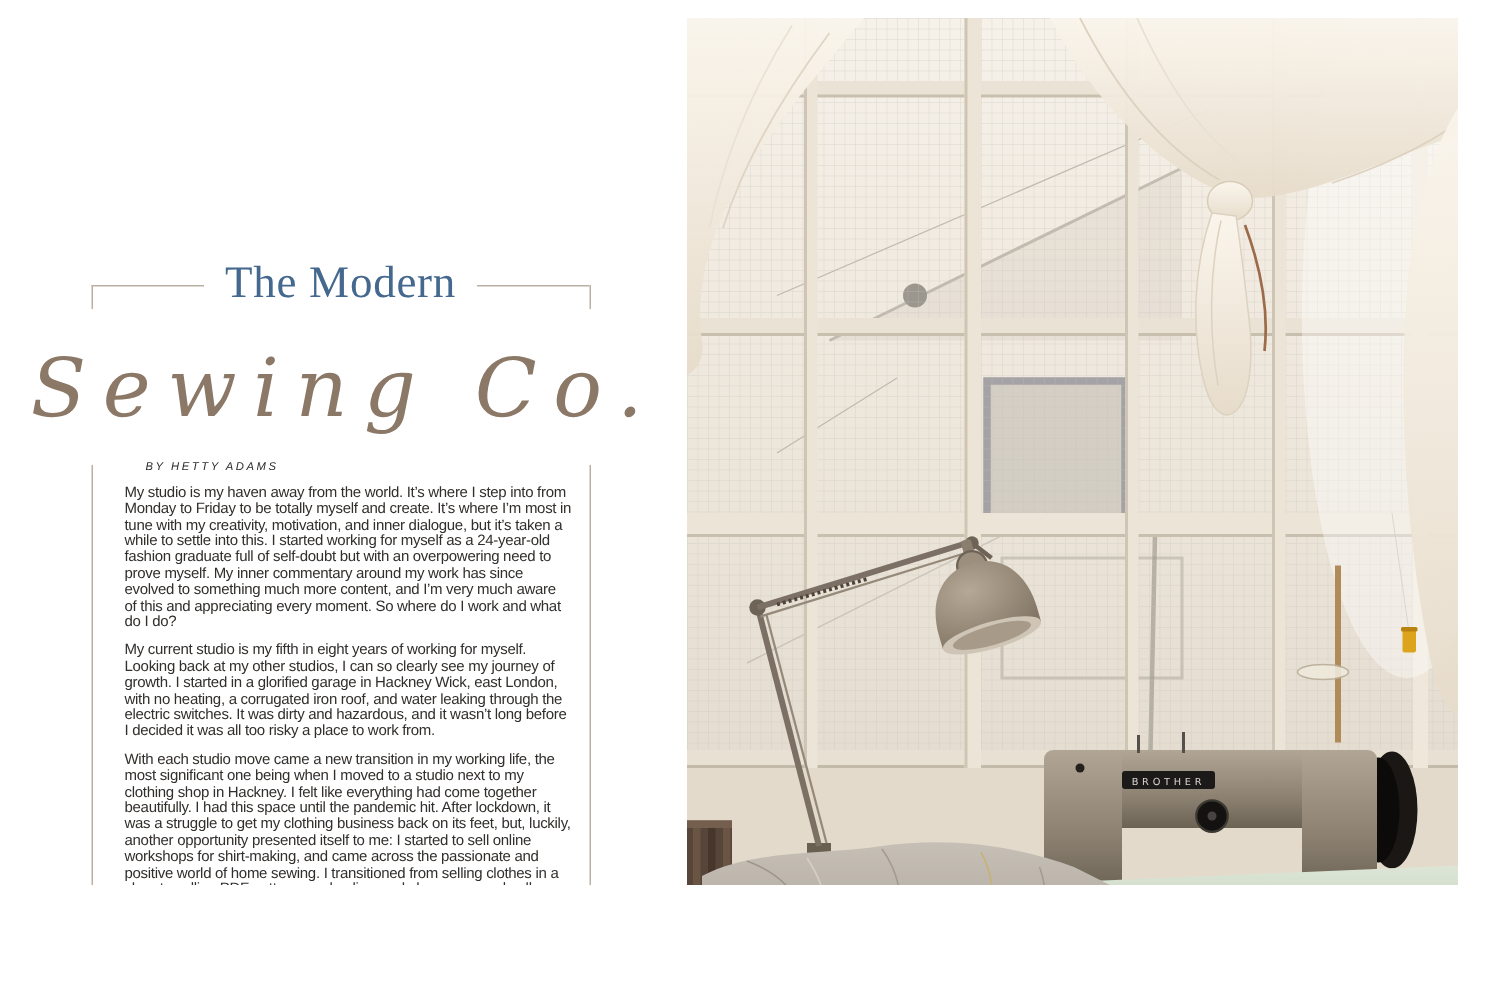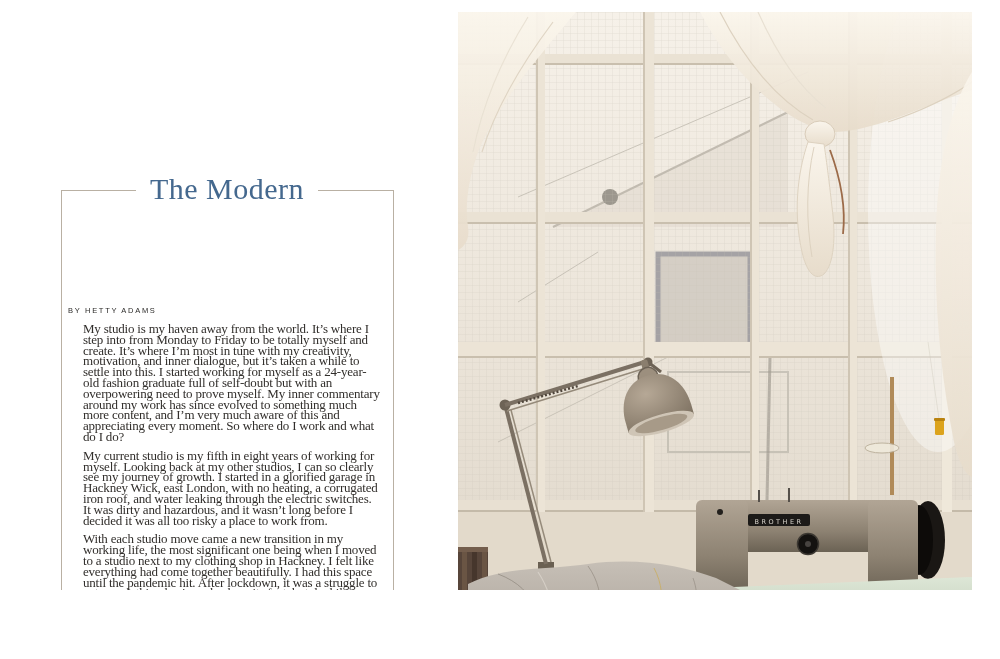--- a/index.html
+++ b/index.html
@@ -18,26 +18,26 @@
   .title-top-wrap{position:absolute;left:61px;top:168px;width:332px;text-align:center;}
   .title-top-wrap span{display:inline-block;background:#ffffff;padding:0 14px;
       font-family:"Liberation Serif", serif;font-size:30px;line-height:42px;
       color:#44688e;letter-spacing:0.5px;}
 
   .title-script-wrap{position:absolute;left:20px;top:206px;width:420px;height:104px;
       background:#ffffff;display:flex;align-items:center;justify-content:center;}
   .title-script-wrap span{font-family:"DejaVu Serif", serif;font-style:italic;font-weight:400;
       font-size:54px;color:#8b7867;letter-spacing:11px;white-space:nowrap;}
 
-  .byline{position:absolute;left:68px;top:306px;font-family:"Liberation Sans", sans-serif;
-      font-size:7.5px;letter-spacing:1.7px;color:#2b2a28;}
+  .byline{position:absolute;left:97px;top:306px;font-family:"Liberation Sans", sans-serif;
+      font-size:7.5px;letter-spacing:1.7px;color:#2b2a28;font-style:italic;}
 
   .body-copy{position:absolute;left:83px;top:324px;width:298px;}
-  .body-copy p{margin:0 0 8px 0;font-family:Liberation Serif, serif;
-      font-size:13px;line-height:10.8px;letter-spacing:-0.2px;color:#312e2b;}
+  .body-copy p{margin:0 0 8px 0;font-family:Liberation Sans, sans-serif;
+      font-size:10px;line-height:10.8px;letter-spacing:-0.2px;color:#312e2b;}
 
   .footer-left{position:absolute;left:16px;top:629px;display:flex;align-items:baseline;text-align:center;}
   .page-num{font-family:"Liberation Serif", serif;font-size:11px;color:#3d3b39;}
   .logo-script{font-family:"DejaVu Serif", serif;font-style:italic;font-size:12.5px;
       color:#1d1c1b;margin-left:24px;letter-spacing:0.5px;}
   .footer-divider{width:1px;height:11px;background:#b7b3ae;margin:0 10px;align-self:center;}
   .issue{font-family:"Liberation Serif", serif;font-size:8px;letter-spacing:2.6px;color:#3d3b39;margin-left:32px;}
 
   
   .right-page{position:absolute;left:458px;top:12px;width:542px;height:659px;background:#ffffff;}
@@ -54,20 +54,23 @@
 
     <div class="frame-line frame-top"></div>
     <div class="frame-line frame-left"></div>
     <div class="frame-line frame-right"></div>
     <div class="frame-line frame-bottom"></div>
 
     <div class="title-top-wrap">
       <span>The Modern</span>
     </div>
 
+    <div class="title-script-wrap">
+      <span>Sewing Co.</span>
+    </div>
 
     <div class="byline">BY HETTY ADAMS</div>
 
     <div class="body-copy">
       <p>My studio is my haven away from the world. It’s where I step into from Monday to Friday to be totally myself and create. It’s where I’m most in tune with my creativity, motivation, and inner dialogue, but it’s taken a while to settle into this. I started working for myself as a 24-year-old fashion graduate full of self-doubt but with an overpowering need to prove myself. My inner commentary around my work has since evolved to something much more content, and I’m very much aware of this and appreciating every moment. So where do I work and what do I do?</p>
       <p>My current studio is my fifth in eight years of working for myself. Looking back at my other studios, I can so clearly see my journey of growth. I started in a glorified garage in Hackney Wick, east London, with no heating, a corrugated iron roof, and water leaking through the electric switches. It was dirty and hazardous, and it wasn’t long before I decided it was all too risky a place to work from.</p>
       <p>With each studio move came a new transition in my working life, the most significant one being when I moved to a studio next to my clothing shop in Hackney. I felt like everything had come together beautifully. I had this space until the pandemic hit. After lockdown, it was a struggle to get my clothing business back on its feet, but, luckily, another opportunity presented itself to me: I started to sell online workshops for shirt-making, and came across the passionate and positive world of home sewing. I transitioned from selling clothes in a shop to selling PDF patterns and online workshops so people all over the world can make their own clothes. It has turned out to be the most positive transition in my life so far. I closed my shop and moved to my current studio, where I’ve been working on my business — The Modern Sewing Co. — for two years. ▸</p>
     </div>
 
     <div class="footer-left">

